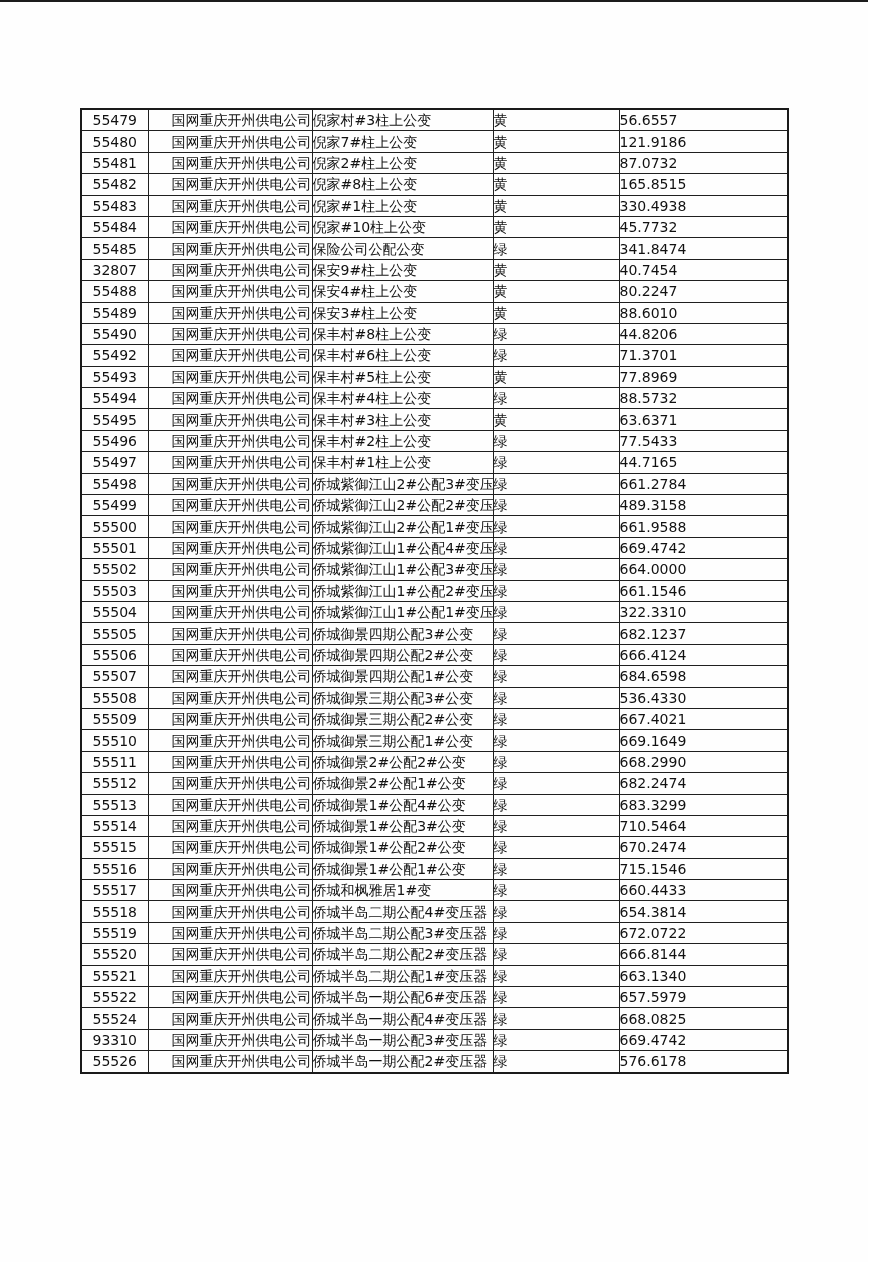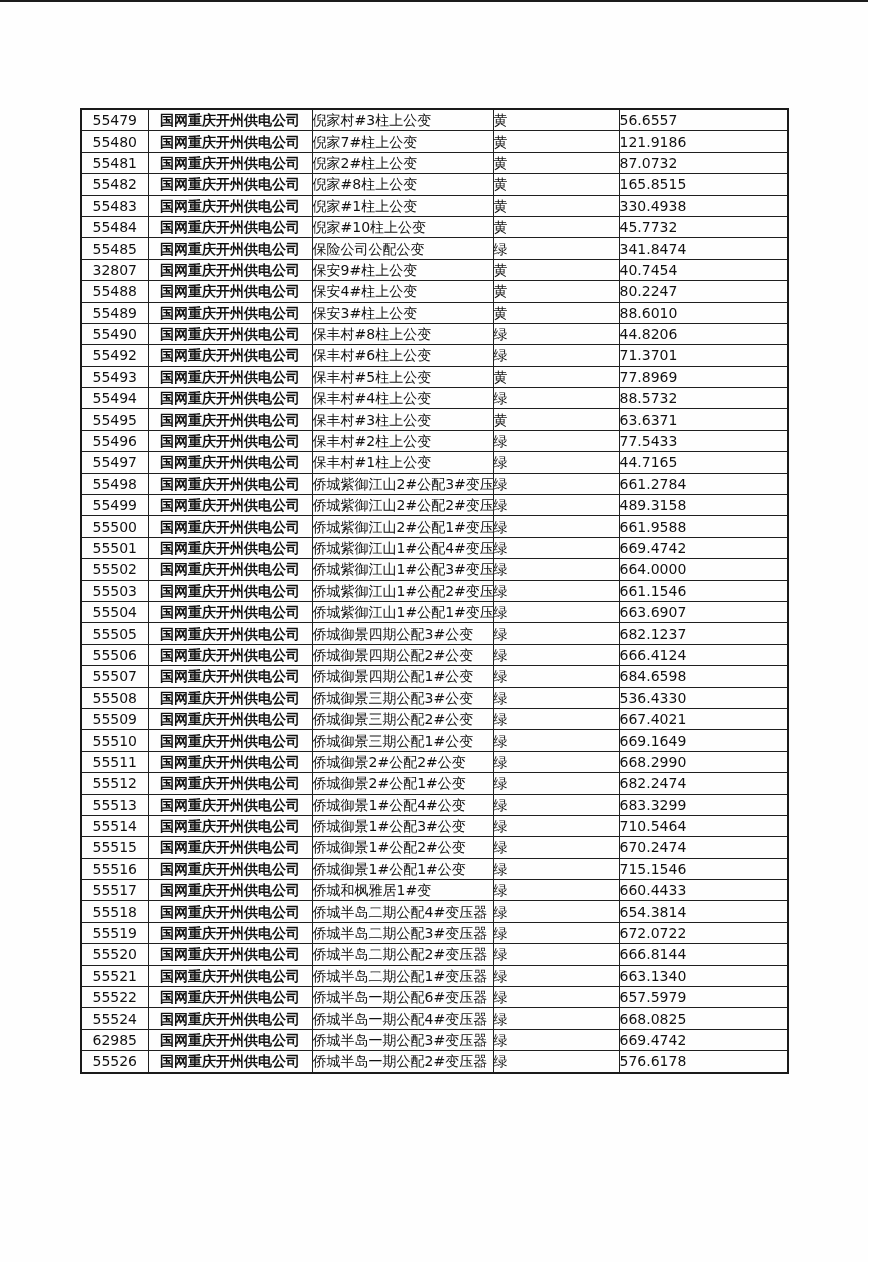--- a/index.html
+++ b/index.html
@@ -35,21 +35,21 @@
   }
   table#grid td {
     border: 1px solid #1f1f1f;
     height: 20.4px;
     line-height: 20px;
     padding: 0;
     white-space: nowrap;
     overflow: hidden;
   }
   td.c-id     { text-align: center; }
-  td.c-company{ text-align: center; padding-left: 3px; font-weight: bold; }
+  td.c-company{ text-align: right; padding-left: 3px; }
   td.c-name   { text-align: left; padding-left: 3px; }
   td.c-status { text-align: left; padding-left: 3px; }
   td.c-value  { text-align: left; }
 </style>
 </head>
 <body>
 
 <div id="page">
   <div id="top-edge"></div>
 
@@ -221,21 +221,21 @@
           <td class="c-company">国网重庆开州供电公司</td>
           <td class="c-name">侨城紫御江山1#公配2#变压</td>
           <td class="c-status">绿</td>
           <td class="c-value">661.1546</td>
         </tr>
         <tr>
           <td class="c-id">55504</td>
           <td class="c-company">国网重庆开州供电公司</td>
           <td class="c-name">侨城紫御江山1#公配1#变压</td>
           <td class="c-status">绿</td>
-          <td class="c-value">663.6907</td>
+          <td class="c-value">322.3310</td>
         </tr>
         <tr>
           <td class="c-id">55505</td>
           <td class="c-company">国网重庆开州供电公司</td>
           <td class="c-name">侨城御景四期公配3#公变</td>
           <td class="c-status">绿</td>
           <td class="c-value">682.1237</td>
         </tr>
         <tr>
           <td class="c-id">55506</td>
@@ -357,21 +357,21 @@
           <td class="c-value">657.5979</td>
         </tr>
         <tr>
           <td class="c-id">55524</td>
           <td class="c-company">国网重庆开州供电公司</td>
           <td class="c-name">侨城半岛一期公配4#变压器</td>
           <td class="c-status">绿</td>
           <td class="c-value">668.0825</td>
         </tr>
         <tr>
-          <td class="c-id">62985</td>
+          <td class="c-id">93310</td>
           <td class="c-company">国网重庆开州供电公司</td>
           <td class="c-name">侨城半岛一期公配3#变压器</td>
           <td class="c-status">绿</td>
           <td class="c-value">669.4742</td>
         </tr>
         <tr>
           <td class="c-id">55526</td>
           <td class="c-company">国网重庆开州供电公司</td>
           <td class="c-name">侨城半岛一期公配2#变压器</td>
           <td class="c-status">绿</td>

